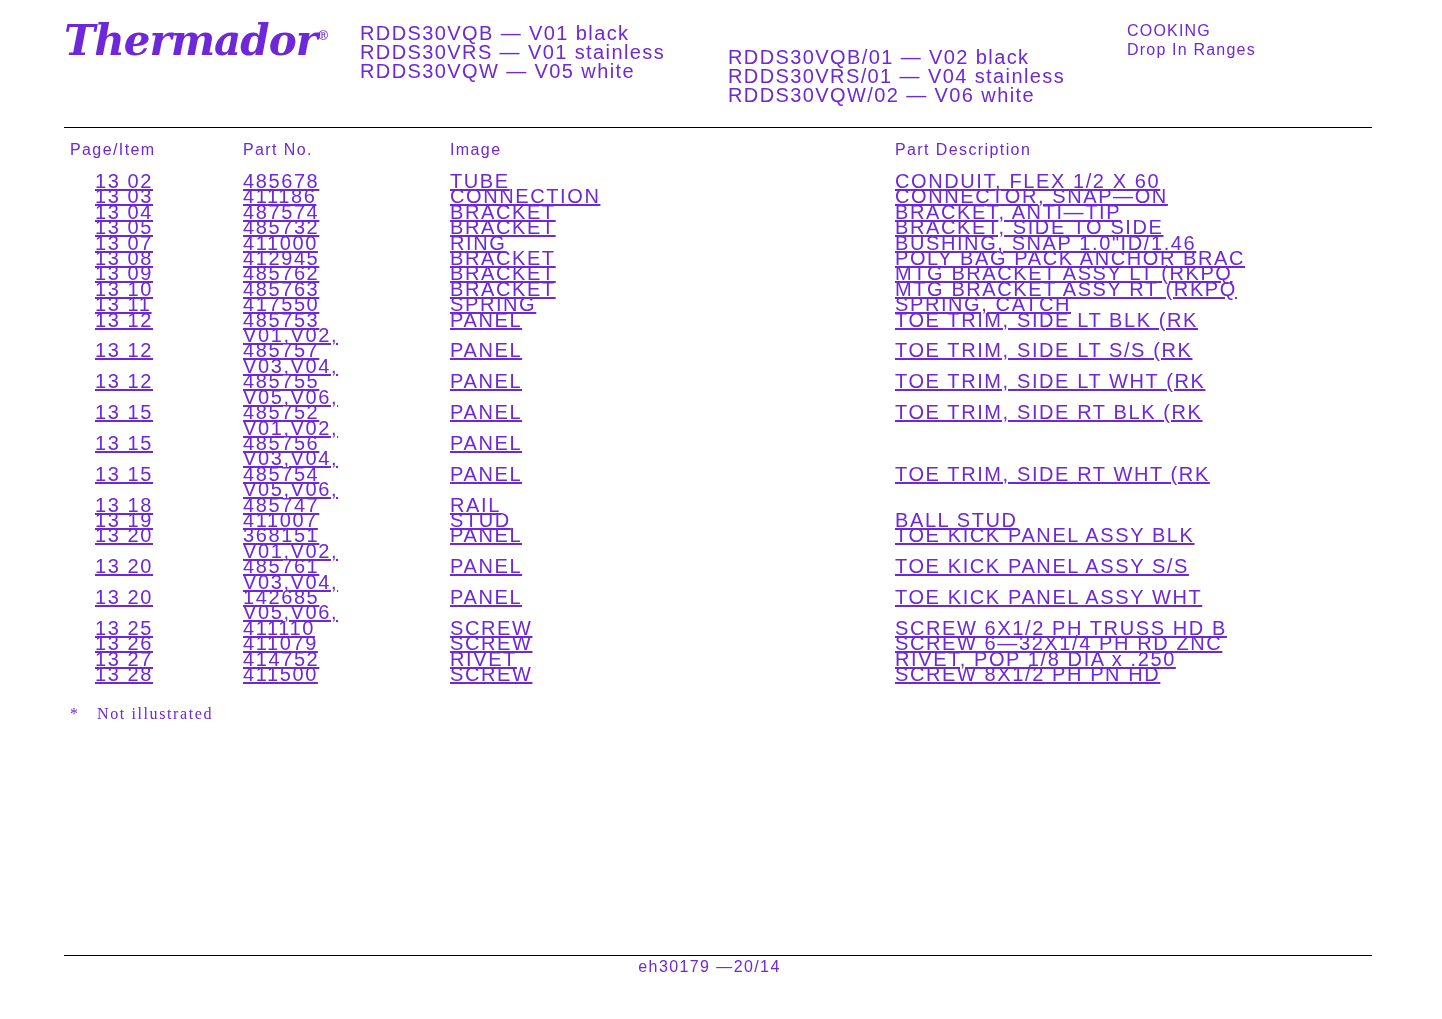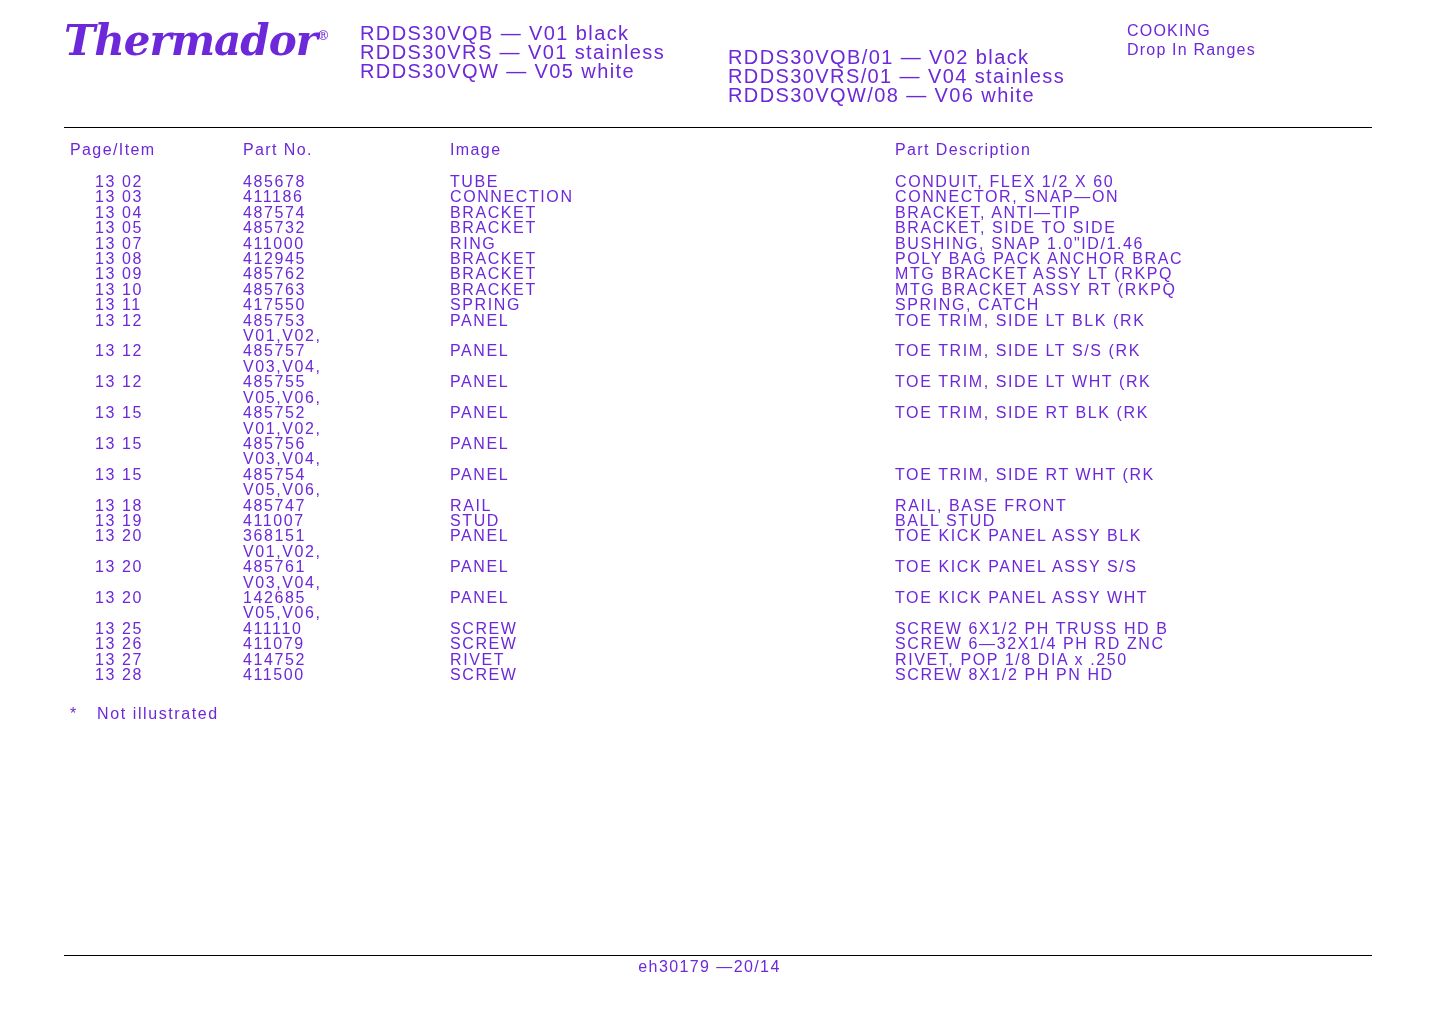--- a/index.html
+++ b/index.html
@@ -54,31 +54,32 @@
     display:grid;
     grid-template-columns:173px 207px 445px 1fr;
   }
   .thead {
     font-size:16px; line-height:17px;
     letter-spacing:1.4px;
     margin-bottom:16px;
     white-space:nowrap;
   }
   .tbody {
-    font-size:16px; line-height:15.4px;
+    font-size:20px; line-height:15.4px;
     letter-spacing:1.6px;
     white-space:nowrap;
+    text-decoration:underline;
   }
   .cell { overflow:visible; }
   .cell-page-item { padding-left:25px; }
 
   
   .footnote {
     position:absolute; left:70px; top:705px;
-    font-size:16px; letter-spacing:1.6px; white-space:nowrap;
+    font-size:16px; letter-spacing:1.6px; white-space:nowrap;font-family:Liberation Serif, serif;
   }
   .footnote .marker { display:inline-block; width:27px; }
   .doc-footer {
     position:absolute; left:0; top:958px; width:1419px;
     text-align:center;
     font-size:16px; letter-spacing:1.4px;
   }
 </style>
 </head>
 <body>
@@ -91,21 +92,21 @@
 
   <div class="models models-left">
     <div>RDDS30VQB — V01 black</div>
     <div>RDDS30VRS — V01 stainless</div>
     <div>RDDS30VQW — V05 white</div>
   </div>
 
   <div class="models models-right">
     <div>RDDS30VQB/01 — V02 black</div>
     <div>RDDS30VRS/01 — V04 stainless</div>
-    <div>RDDS30VQW/08 — V06 white</div>
+    <div>RDDS30VQW/02 — V06 white</div>
   </div>
 
   <div class="category">
     <div>COOKING</div>
     <div>Drop In Ranges</div>
   </div>
 
   <div class="rule rule-top"></div>
 
   <div class="parts-table">
@@ -240,21 +241,20 @@
           </div>
           <div class="cell cell-image">PANEL</div>
           <div class="cell cell-description">TOE TRIM, SIDE RT WHT (RK</div>
         </div>
         <div class="trow">
           <div class="cell cell-page-item">13 18</div>
           <div class="cell cell-part-no">
             <div>485747</div>
           </div>
           <div class="cell cell-image">RAIL</div>
-          <div class="cell cell-description">RAIL, BASE FRONT</div>
         </div>
         <div class="trow">
           <div class="cell cell-page-item">13 19</div>
           <div class="cell cell-part-no">
             <div>411007</div>
           </div>
           <div class="cell cell-image">STUD</div>
           <div class="cell cell-description">BALL STUD</div>
         </div>
         <div class="trow">

